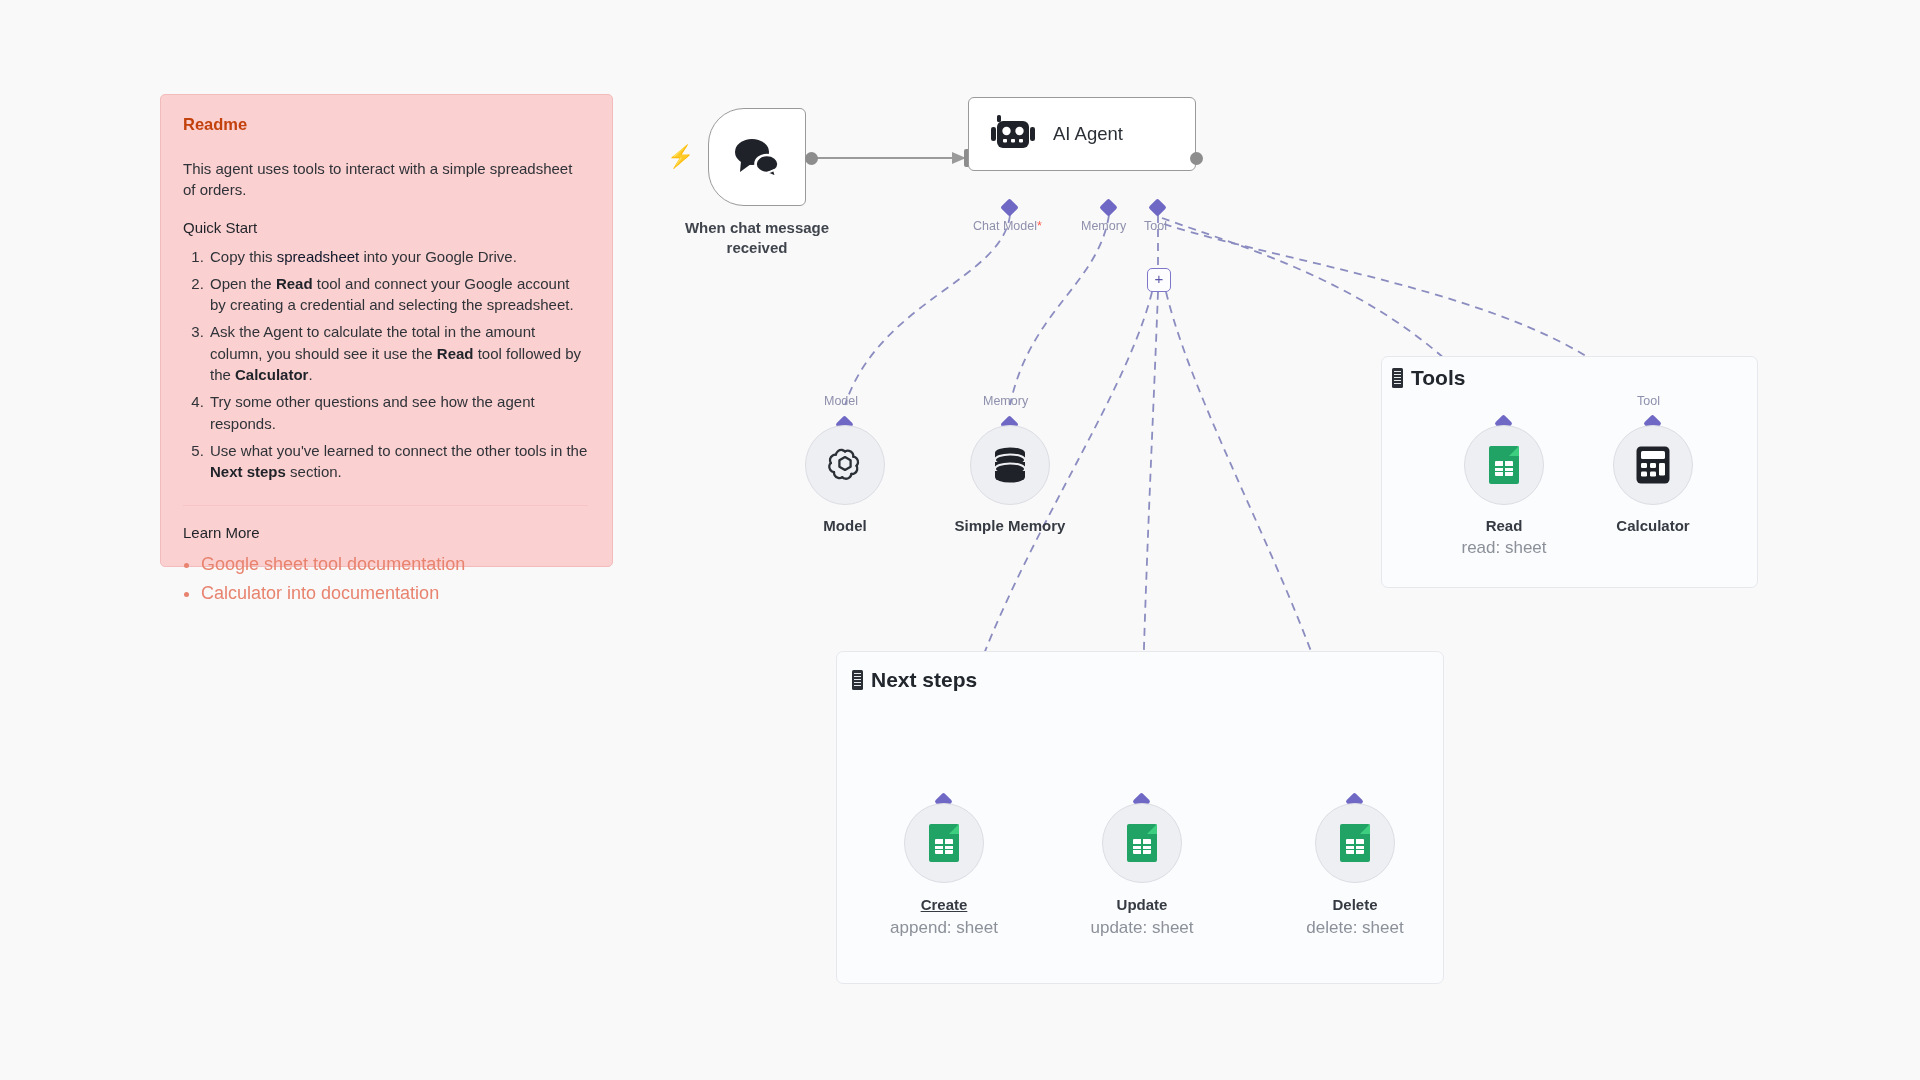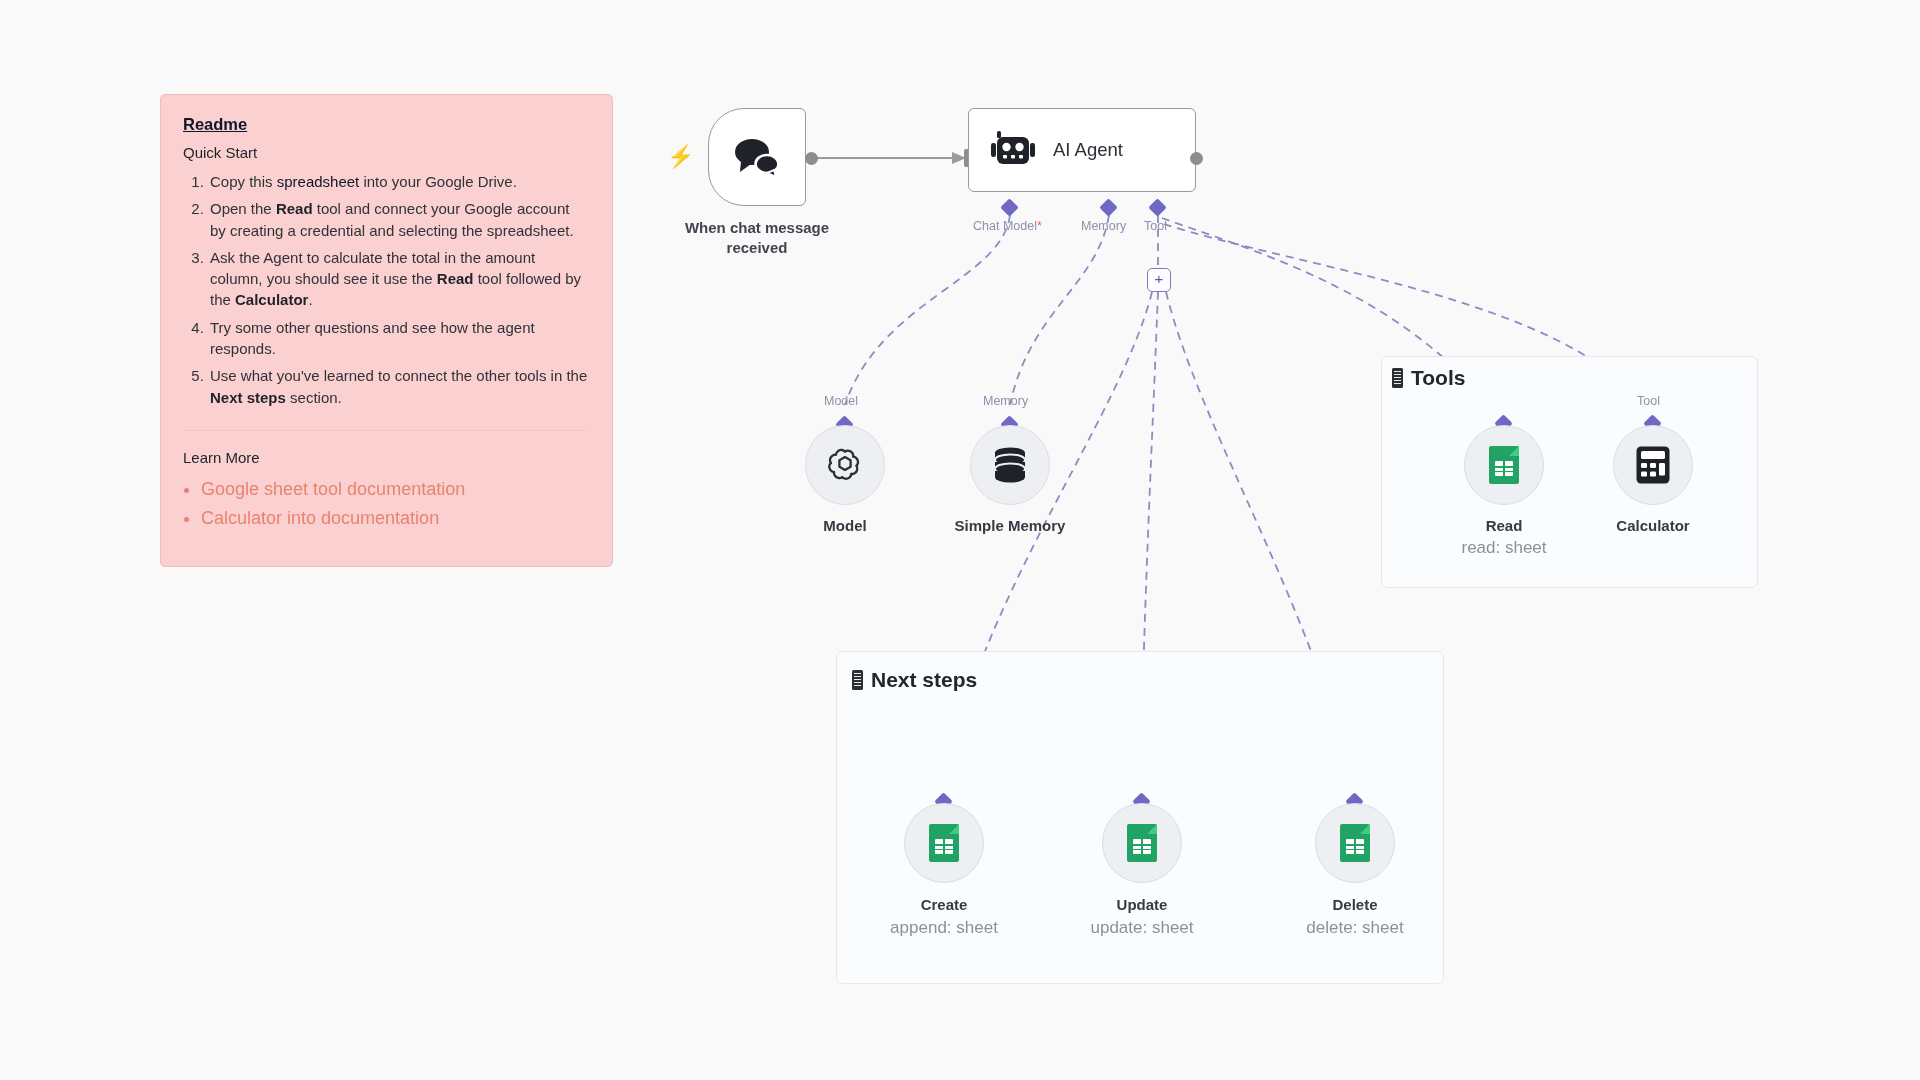--- a/index.html
+++ b/index.html
@@ -27,25 +27,24 @@
     position: absolute;
     left: 160px; top: 94px;
     width: 453px; height: 473px;
     background: #fbd0d0;
     border: 1px solid #f3bcbc;
     border-radius: 5px;
     padding: 20px 24px 20px 22px;
     color: #2c2c2c;
   }
   .readme h3 {
-    margin: 0 0 10px 0;
+    margin: 0 0 24px 0;
     font-size: 16.5px;
     font-weight: bold;
-    color: #0f172a;
-    text-decoration: underline;
+    color: #c2410c;
   }
   .readme p {
     margin: 0 0 18px 0;
     font-size: 15px;
     line-height: 1.42;
     color: #2f3339;
   }
   .readme h4 {
     margin: 0 0 10px 0;
     font-size: 15px;
@@ -84,22 +83,22 @@
     display: flex;
     align-items: center;
   }
   .trigger-node {
     left: 708px; top: 108px;
     width: 98px; height: 98px;
     border-radius: 36px 6px 6px 36px;
     justify-content: center;
   }
   .agent-node {
-    left: 968px; top: 108px;
-    width: 228px; height: 84px;
+    left: 968px; top: 97px;
+    width: 228px; height: 74px;
     border-radius: 6px;
     padding-left: 22px;
     gap: 18px;
   }
   .agent-label {
     font-size: 18.5px;
     color: #2b2f36;
   }
   .node-caption {
     position: absolute;
@@ -287,20 +286,21 @@
 
     <path d="M1152,292 C1120,420 975,600 943,795" fill="none" stroke="#8b8cc0" stroke-width="1.8" stroke-dasharray="8 6"></path>
 
     <path d="M1158,292 C1152,450 1142,640 1141,795" fill="none" stroke="#8b8cc0" stroke-width="1.8" stroke-dasharray="8 6"></path>
 
     <path d="M1166,292 C1200,430 1320,620 1354,795" fill="none" stroke="#8b8cc0" stroke-width="1.8" stroke-dasharray="8 6"></path>
   </svg>
 
   <div class="readme">
     <h3>Readme</h3>
+    <p>This agent uses tools to interact with a simple spreadsheet of orders.</p>
     <h4>Quick Start</h4>
     <ol id="qs-list">
         <li><span>Copy this </span><span class="rd-link">spreadsheet</span><span> into your Google Drive.</span></li>
         <li><span>Open the </span><b>Read</b><span> tool and connect your Google account by creating a credential and selecting the spreadsheet.</span></li>
         <li><span>Ask the Agent to calculate the total in the amount column, you should see it use the </span><b>Read</b><span> tool followed by the </span><b>Calculator</b><span>.</span></li>
         <li><span>Try some other questions and see how the agent responds.</span></li>
         <li><span>Use what you've learned to connect the other tools in the </span><b>Next steps</b><span> section.</span></li>
       </ol>
     <div class="hr"></div>
     <h4>Learn More</h4>
@@ -442,21 +442,21 @@
   <div class="diamond" style="left:937px; top:795px;"></div>
   <div class="subnode" style="left:904px; top:803px;">
     <span class="gsheet">
       <span class="body"></span>
         <span class="fold"></span>
       <span class="grid">
           <span class="vline"></span>
         </span>
     </span>
   </div>
-  <div class="subnode-name" style="left:849px; top:896px;">Create</div>
+  <div class="subnode-name" style="left:849px; top:896px;text-decoration:underline;">Create</div>
   <div class="subnode-sub" style="left:849px; top:918px;">append: sheet</div>
 
   <div class="diamond" style="left:1135px; top:795px;"></div>
   <div class="subnode" style="left:1102px; top:803px;">
     <span class="gsheet">
       <span class="body"></span>
         <span class="fold"></span>
       <span class="grid">
           <span class="vline"></span>
         </span>

